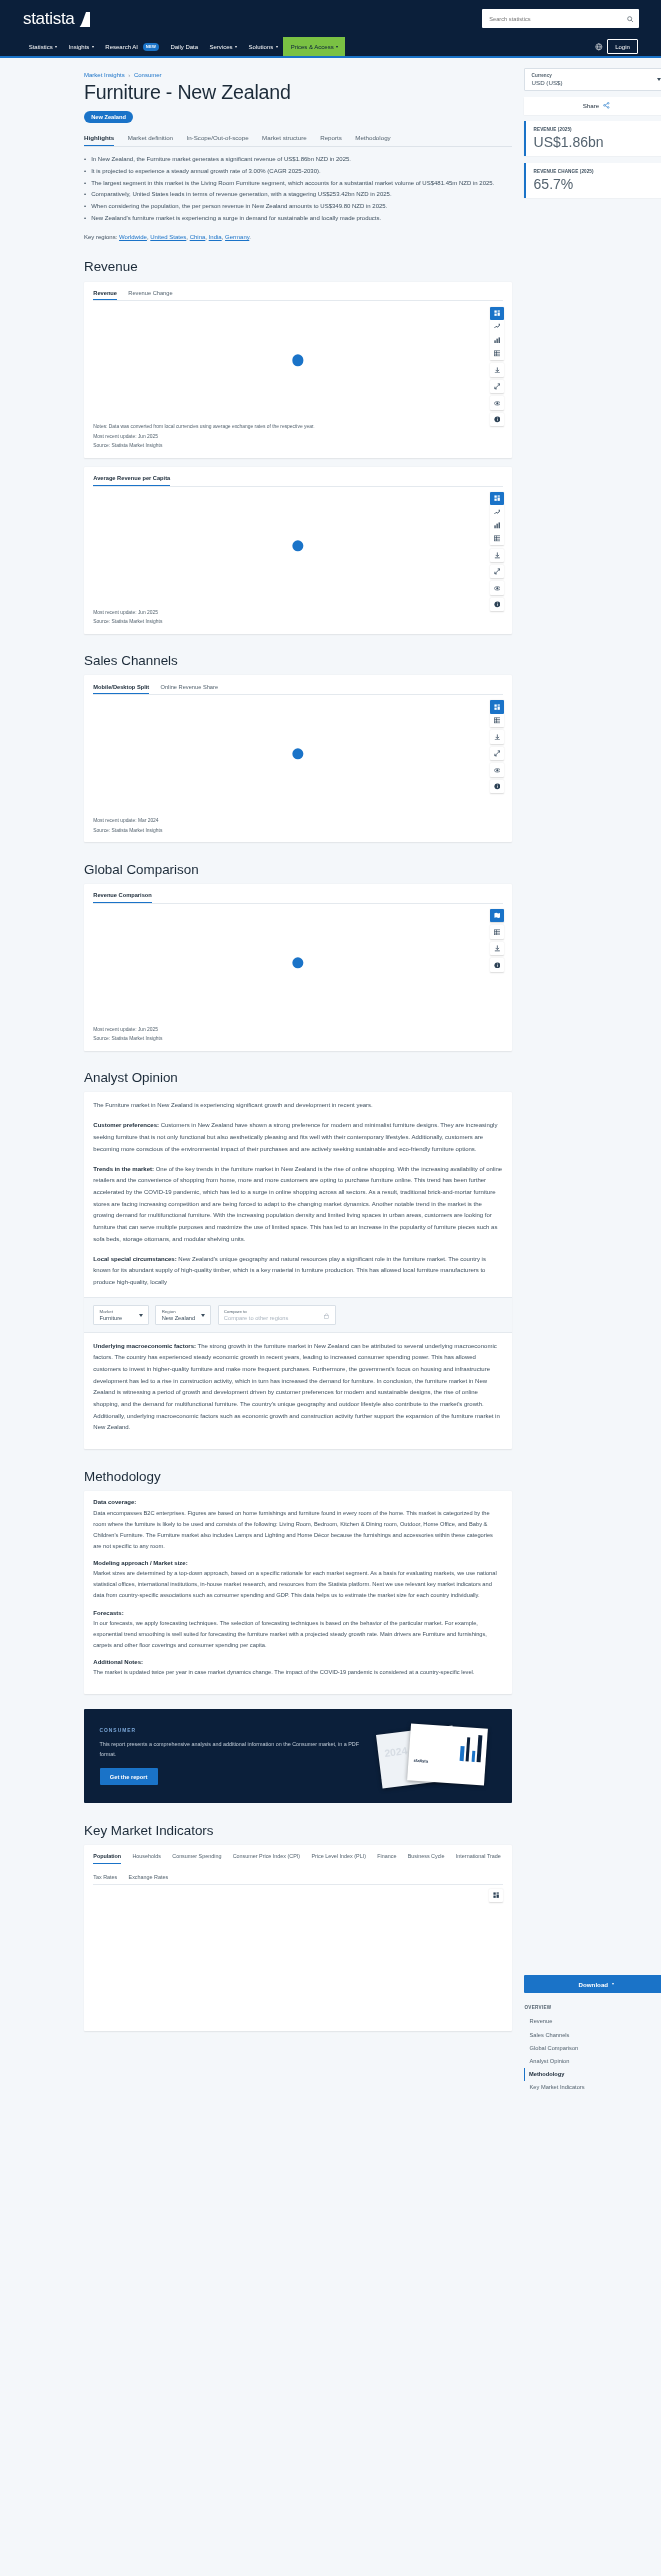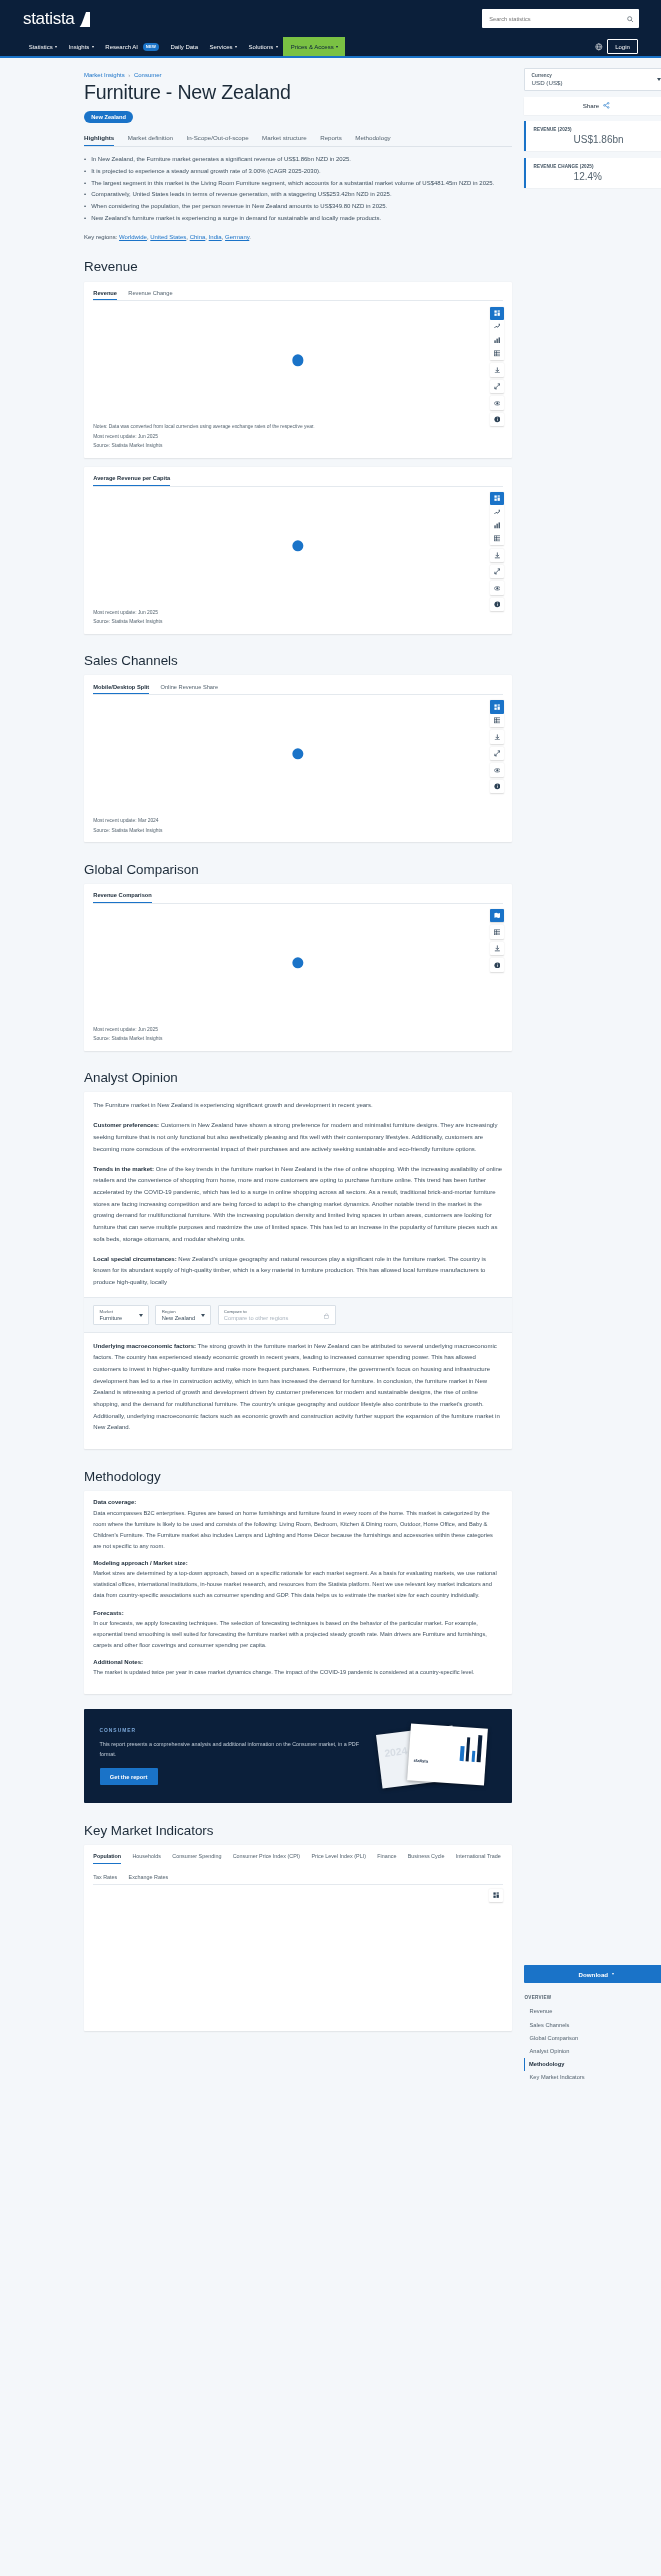--- a/index.html
+++ b/index.html
@@ -59,21 +59,21 @@
   .keyregions a { color:#1a73c8; text-decoration:underline; }
 
   
   .side-select { background:#fff; border:0.5px solid #d9e0e7; border-radius:1px; padding:4.1px 6.2px; display:flex; justify-content:space-between; align-items:center;}
   .side-select .lbl { font-size:4.6px; font-weight:bold; color:#54636f; }
   .side-select .val { font-size:6.2px; color:#3d4f5e; margin-top:1px;}
   .chev { width:0;height:0;border-left:2.6px solid transparent;border-right:2.6px solid transparent;border-top:3.1px solid #3d4f5e; }
   .share-card { background:#fff; margin-top:5.2px; padding:5.2px; text-align:center; font-size:6.2px; color:#1c2b39; display:flex; justify-content:center; gap:4.1px; align-items:center; box-shadow:0 0.5px 1.5px rgba(0,0,0,.07);}
   .kpi { background:#fff; margin-top:6.2px; padding:6.2px 7.2px; border-left:2.1px solid #1a73c8; box-shadow:0 0.5px 1.5px rgba(0,0,0,.07);}
   .kpi .t { font-size:4.6px; font-weight:bold; color:#3d4f5e; letter-spacing:0.1px;}
-  .kpi .v { font-size:10px; color:#54636f; margin-top:2.1px;margin-left:40px;}
+  .kpi .v { font-size:14px; color:#54636f; margin-top:2.1px;}
 
   
   h2.sec { font-size:13.4px; font-weight:300; margin:19.6px 0 7.2px 0; color:#1c2b39;}
   .card { background:#fff; border-radius:1px; box-shadow:0 0.5px 1.5px rgba(0,0,0,.08); padding:8.2px 9.3px 7.2px 9.3px; position:relative;}
   .card-tabs { display:flex; gap:11.3px; border-bottom:0.5px solid #e4e9ee; }
   .card-tab { font-size:5.7px; color:#54636f; padding-bottom:3.6px;}
   .card-tab.active { color:#1c2b39; font-weight:bold; border-bottom:1.5px solid #1a73c8;}
   .chart-area { height:118px; position:relative; }
   .chart-tools { position:absolute; right:-1px; top:5.2px; display:flex; flex-direction:column; gap:3.1px; width:13.4px;}
   .tool { width:13.4px; height:13.4px; background:#fff; box-shadow:0 0.5px 1.5px rgba(0,0,0,.15); display:flex; align-items:center; justify-content:center; border-radius:1px;}
@@ -622,21 +622,21 @@
             </svg>
         </span>
       </div>
 
       <div class="kpi">
         <div class="t">REVENUE (2025)</div>
         <div class="v">US$1.86bn</div>
       </div>
       <div class="kpi">
         <div class="t">REVENUE CHANGE (2025)</div>
-        <div class="v">12.4%</div>
+        <div class="v">65.7%</div>
       </div>
 
       <div style="height:1777px;"></div>
 
       <div class="dl-btn">
         <span>Download</span>
         <i class="caret" style="border-top-color:#fff"></i>
       </div>
       <div class="ov-title">OVERVIEW</div>
       <ul class="ov-list">

